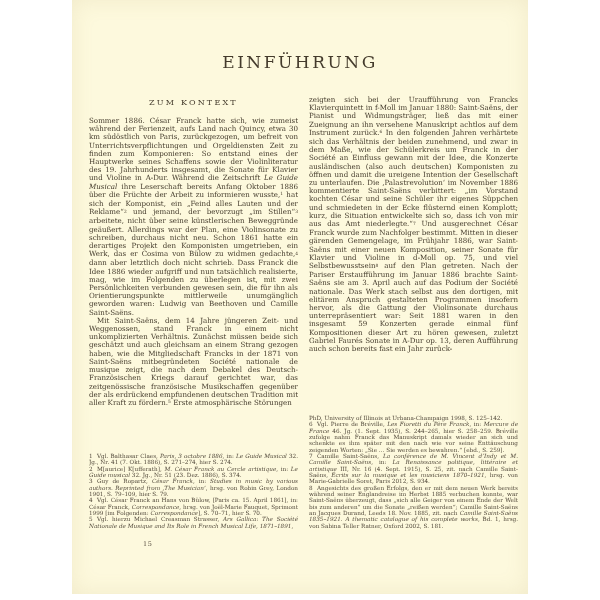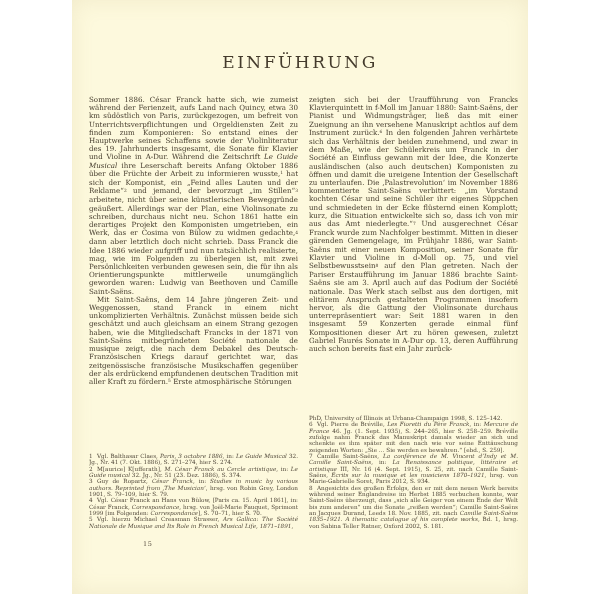--- a/index.html
+++ b/index.html
@@ -59,20 +59,21 @@
   }
 </style>
 </head>
 <body>
 
 <div class="surround">
   <div class="page">
     <h1 class="title">EINFÜHRUNG</h1>
     <div class="columns">
       <div class="col">
+        <h2 class="heading">ZUM KONTEXT</h2>
         <div class="body-block">
             <p class="para"><span>Sommer 1886. César Franck hatte sich, wie zumeist während der Ferienzeit, aufs Land nach Quincy, etwa 30 km südöstlich von Paris, zurückgezogen, um befreit von Unterrichtsverpflichtungen und Orgeldiensten Zeit zu finden zum Komponieren: So entstand eines der Hauptwerke seines Schaffens sowie der Violinliteratur des 19. Jahrhunderts insgesamt, die Sonate für Klavier und Violine in A-Dur. Während die Zeitschrift </span><span class="run-i">Le Guide Musical</span><span> ihre Leserschaft bereits Anfang Oktober 1886 über die Früchte der Arbeit zu informieren wusste,</span><span class="run-sup">1</span><span> hat sich der Komponist, ein „Feind alles Lauten und der Reklame“</span><span class="run-sup">2</span><span> und jemand, der bevorzugt „im Stillen“</span><span class="run-sup">3</span><span> arbeitete, nicht über seine künstlerischen Beweggründe geäußert. Allerdings war der Plan, eine Violinsonate zu schreiben, durchaus nicht neu. Schon 1861 hatte ein derartiges Projekt den Komponisten umgetrieben, ein Werk, das er Cosima von Bülow zu widmen gedachte,</span><span class="run-sup">4</span><span> dann aber letztlich doch nicht schrieb. Dass Franck die Idee 1886 wieder aufgriff und nun tatsächlich realisierte, mag, wie im Folgenden zu überlegen ist, mit zwei Persönlichkeiten verbunden gewesen sein, die für ihn als Orientierungspunkte mittlerweile unumgänglich geworden waren: Ludwig van Beethoven und Camille Saint-Saëns.</span></p>
             <p class="para indent"><span>Mit Saint-Saëns, dem 14 Jahre jüngeren Zeit- und Weggenossen, stand Franck in einem nicht unkomplizierten Verhältnis. Zunächst müssen beide sich geschätzt und auch gleichsam an einem Strang gezogen haben, wie die Mitgliedschaft Francks in der 1871 von Saint-Saëns mitbegründeten Société nationale de musique zeigt, die nach dem Debakel des Deutsch-Französischen Kriegs darauf gerichtet war, das zeitgenössische französische Musikschaffen gegenüber der als erdrückend empfundenen deutschen Tradition mit aller Kraft zu fördern.</span><span class="run-sup">5</span><span> Erste atmosphärische Störungen</span></p>
           </div>
         <div class="fn-block">
             <p class="fnote"><span class="fn-num">1</span><span>Vgl. Balthasar Claes, </span><span class="run-i">Paris, 3 octobre 1886</span><span>, in: </span><span class="run-i">Le Guide Musical</span><span> 32. Jg., Nr. 41 (7. Okt. 1886), S. 271–274, hier S. 274.</span></p>
             <p class="fnote"><span class="fn-num">2</span><span>M[aurice] K[ufferath], </span><span class="run-i">M. César Franck au Cercle artistique</span><span>, in: </span><span class="run-i">Le Guide musical</span><span> 32. Jg., Nr. 51 (23. Dez. 1886), S. 374.</span></p>
             <p class="fnote"><span class="fn-num">3</span><span>Guy de Ropartz, </span><span class="run-i">César Franck</span><span>, in: </span><span class="run-i">Studies in music by various authors. Reprinted from ‚The Musician‘</span><span>, hrsg. von Robin Grey, London 1901, S. 79–109, hier S. 79.</span></p>
             <p class="fnote"><span class="fn-num">4</span><span>Vgl. César Franck an Hans von Bülow, [Paris ca. 15. April 1861], in: César Franck, </span><span class="run-i">Correspondance</span><span>, hrsg. von Joël-Marie Fauquet, Sprimont 1999 [im Folgenden: </span><span class="run-i">Correspondance</span><span>], S. 70–71, hier S. 70.</span></p>
             <p class="fnote"><span class="fn-num">5</span><span>Vgl. hierzu Michael Creasman Strasser, </span><span class="run-i">Ars Gallica: The Société Nationale de Musique and Its Role in French Musical Life, 1871–1891</span><span>,</span></p>

